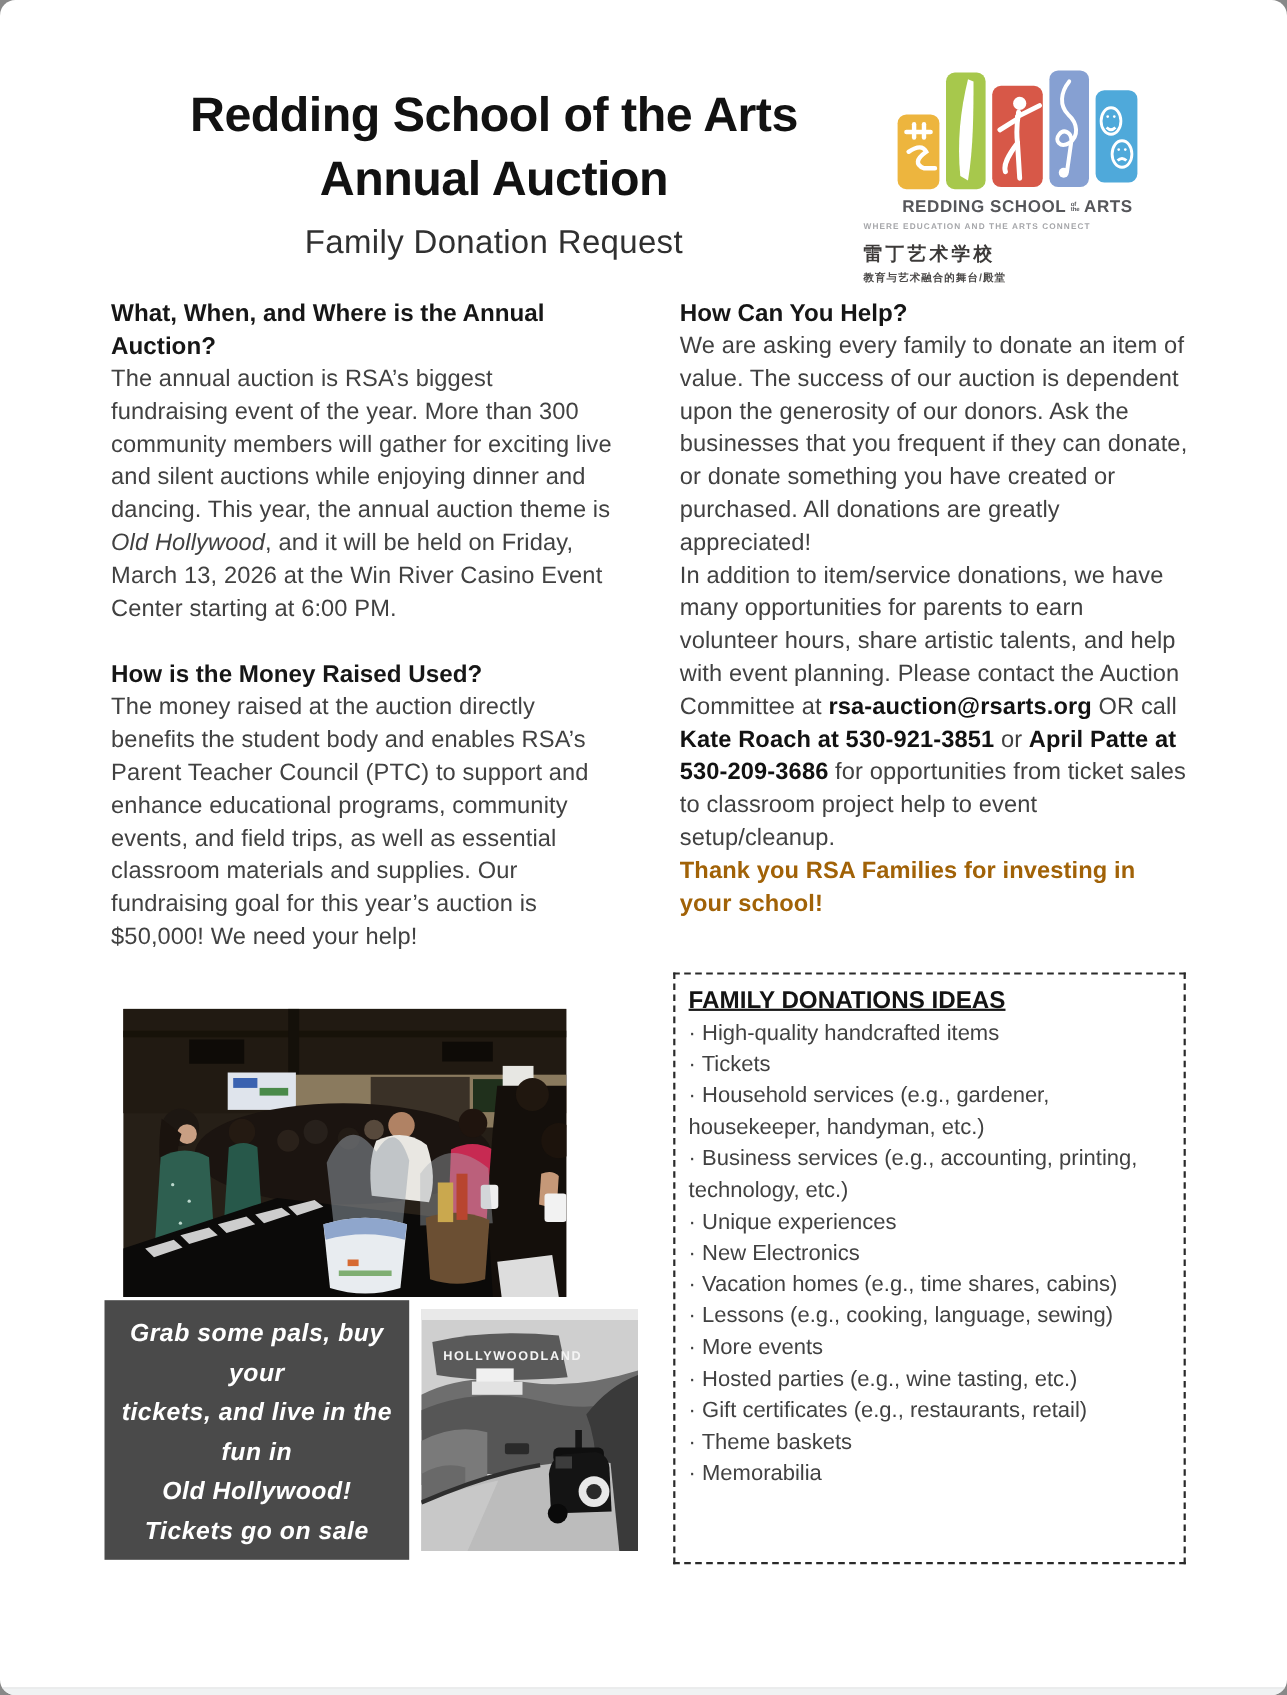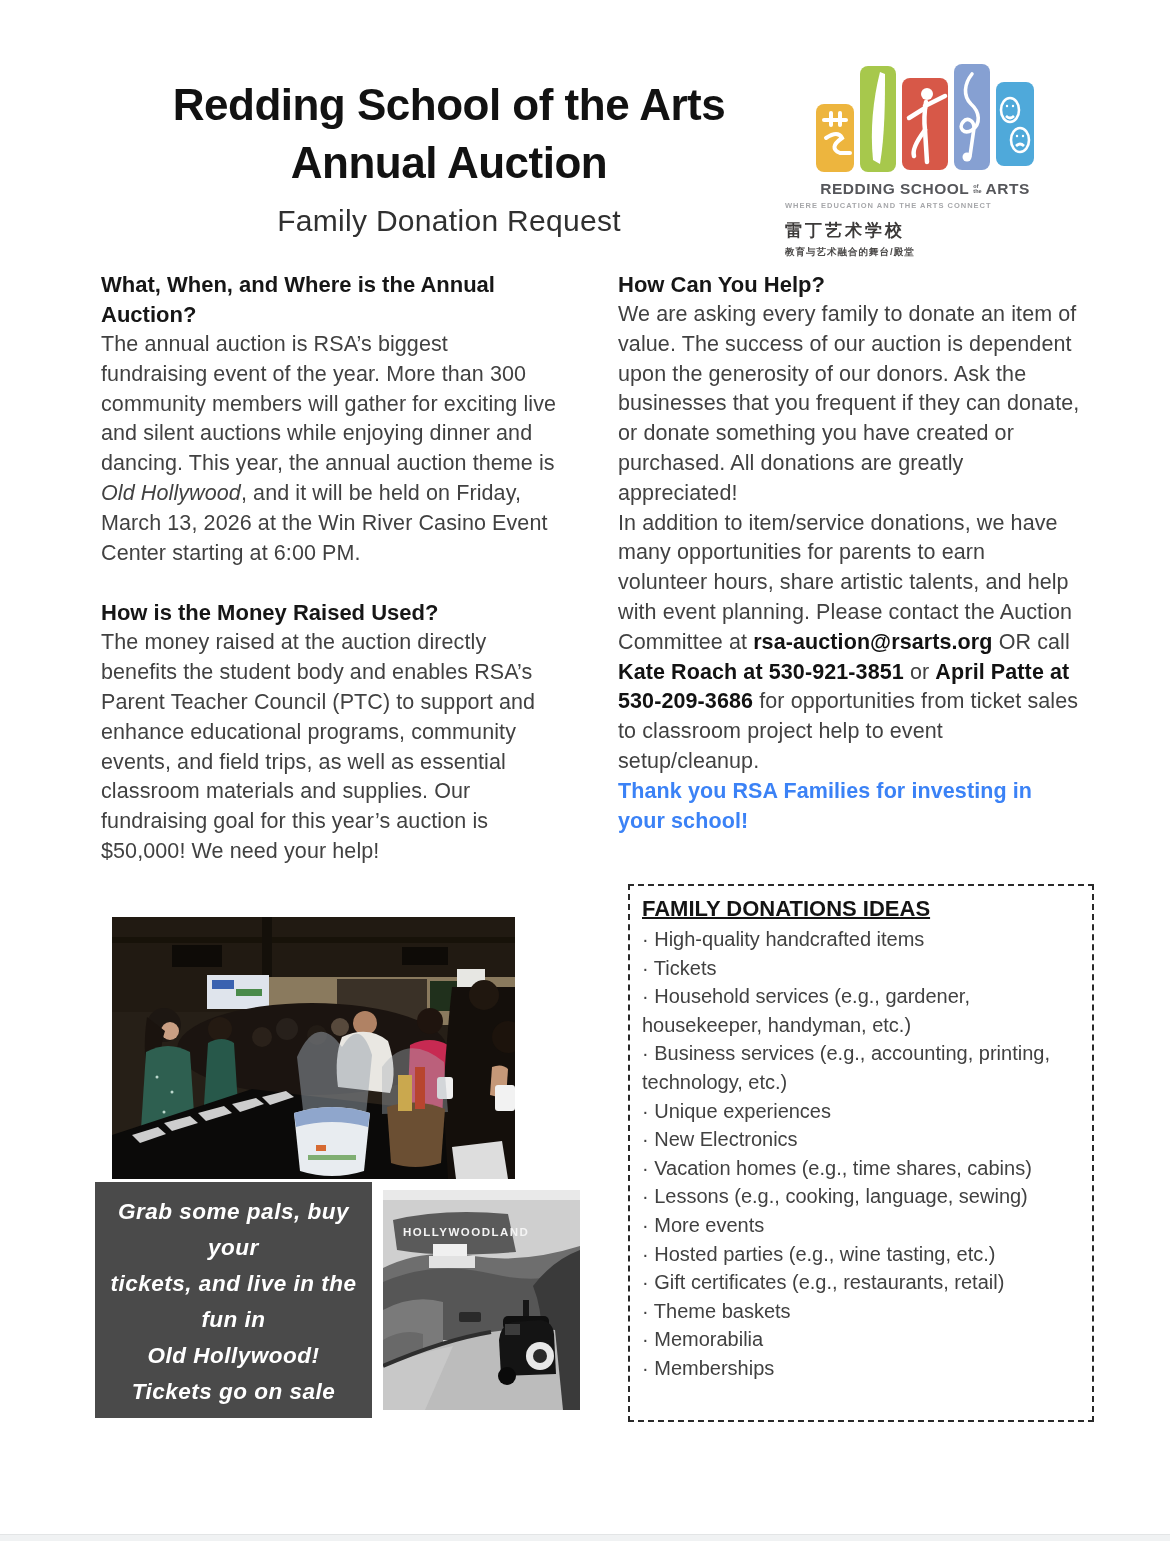--- a/index.html
+++ b/index.html
@@ -1,19 +1,19 @@
 <!DOCTYPE html>
 <html><head>
 <meta charset="utf-8">
 <style>
   html,body{margin:0;padding:0;background:#888;}
   .page{
     position:relative;width:1170px;height:1541px;background:#ffffff;
     margin:0 auto;overflow:hidden;
-    font-family:"Liberation Sans", sans-serif;color:#3f3f3f;
+    font-family:"Liberation Sans", sans-serif;color:#3f3f3f;border-radius:14px;
   }
   
   .title-block{position:absolute;left:58px;top:76px;width:782px;text-align:center;}
   .title-line{font-size:44px;line-height:58px;font-weight:700;color:#121212;letter-spacing:-0.5px;}
   .subtitle{font-size:30px;line-height:38px;font-weight:400;color:#303030;margin-top:10px;letter-spacing:0.3px;}
   
   .logo{position:absolute;left:785px;top:58px;width:280px;}
   .logo-art{display:block;margin:0 auto;}
   .logo-name{display:flex;justify-content:center;align-items:center;gap:4px;margin-top:4px;
              font-weight:600;color:#55565a;font-size:15.5px;letter-spacing:0.5px;}
@@ -23,24 +23,24 @@
   .logo-cn-tag{margin-top:4px;font-size:9.5px;color:#4a4847;font-weight:600;letter-spacing:1px;}
   
   .col{position:absolute;top:270px;}
   .col-left{left:101px;width:458px;}
   .col-right{left:618px;width:462px;}
   .sec-heading{font-size:22px;line-height:30px;font-weight:700;color:#161616;margin:0;}
   .para{font-size:21.5px;line-height:29.8px;margin:0;color:#414141;letter-spacing:0.1px;}
   .gap-top{margin-top:30px;}
   .i{font-style:italic;}
   .b{font-weight:700;color:#121212;}
-  .bold-para{font-size:21.5px;line-height:29.8px;margin:0;font-weight:700;color:#3b82f6;letter-spacing:0.1px;}
+  .bold-para{font-size:21.5px;line-height:29.8px;margin:0;font-weight:700;color:#a16207;letter-spacing:0.1px;}
   
   .donation-box{
-    position:absolute;left:628px;top:884px;width:466px;height:538px;
+    position:absolute;left:612px;top:884px;width:466px;height:538px;
     border:2px dashed #2a2a2a;box-sizing:border-box;padding:8px 12px;overflow:hidden;
   }
   .donation-heading{font-size:22px;line-height:30px;font-weight:700;color:#141414;
     text-decoration:underline;text-decoration-thickness:2px;margin:0 0 1px 0;}
   .donation-item{font-size:20px;line-height:28.6px;color:#414141;}
   
   .photo-event{position:absolute;left:112px;top:917px;width:403px;height:262px;}
   .ticket-box{
     position:absolute;left:95px;top:1182px;width:277px;height:236px;
     box-sizing:border-box;padding-top:12px;text-align:center;
@@ -135,21 +135,20 @@
         <div class="donation-item">· Business services (e.g., accounting, printing, technology, etc.)</div>
         <div class="donation-item">· Unique experiences</div>
         <div class="donation-item">· New Electronics</div>
         <div class="donation-item">· Vacation homes (e.g., time shares, cabins)</div>
         <div class="donation-item">· Lessons (e.g., cooking, language, sewing)</div>
         <div class="donation-item">· More events</div>
         <div class="donation-item">· Hosted parties (e.g., wine tasting, etc.)</div>
         <div class="donation-item">· Gift certificates (e.g., restaurants, retail)</div>
         <div class="donation-item">· Theme baskets</div>
         <div class="donation-item">· Memorabilia</div>
-        <div class="donation-item">· Memberships</div>
       </div>
   </div>
 
   <svg class="photo-event" viewBox="0 0 403 262" preserveAspectRatio="none">
     <rect width="403" height="262" fill="#261f17"></rect>
     <rect width="403" height="95" fill="#211a12"></rect>
     <rect x="0" y="20" width="403" height="6" fill="#171209"></rect>
     <rect x="150" y="0" width="10" height="95" fill="#14100a"></rect>
     <rect x="60" y="28" width="50" height="22" fill="#0e0b07"></rect>
     <rect x="290" y="30" width="46" height="18" fill="#0e0b07"></rect>

